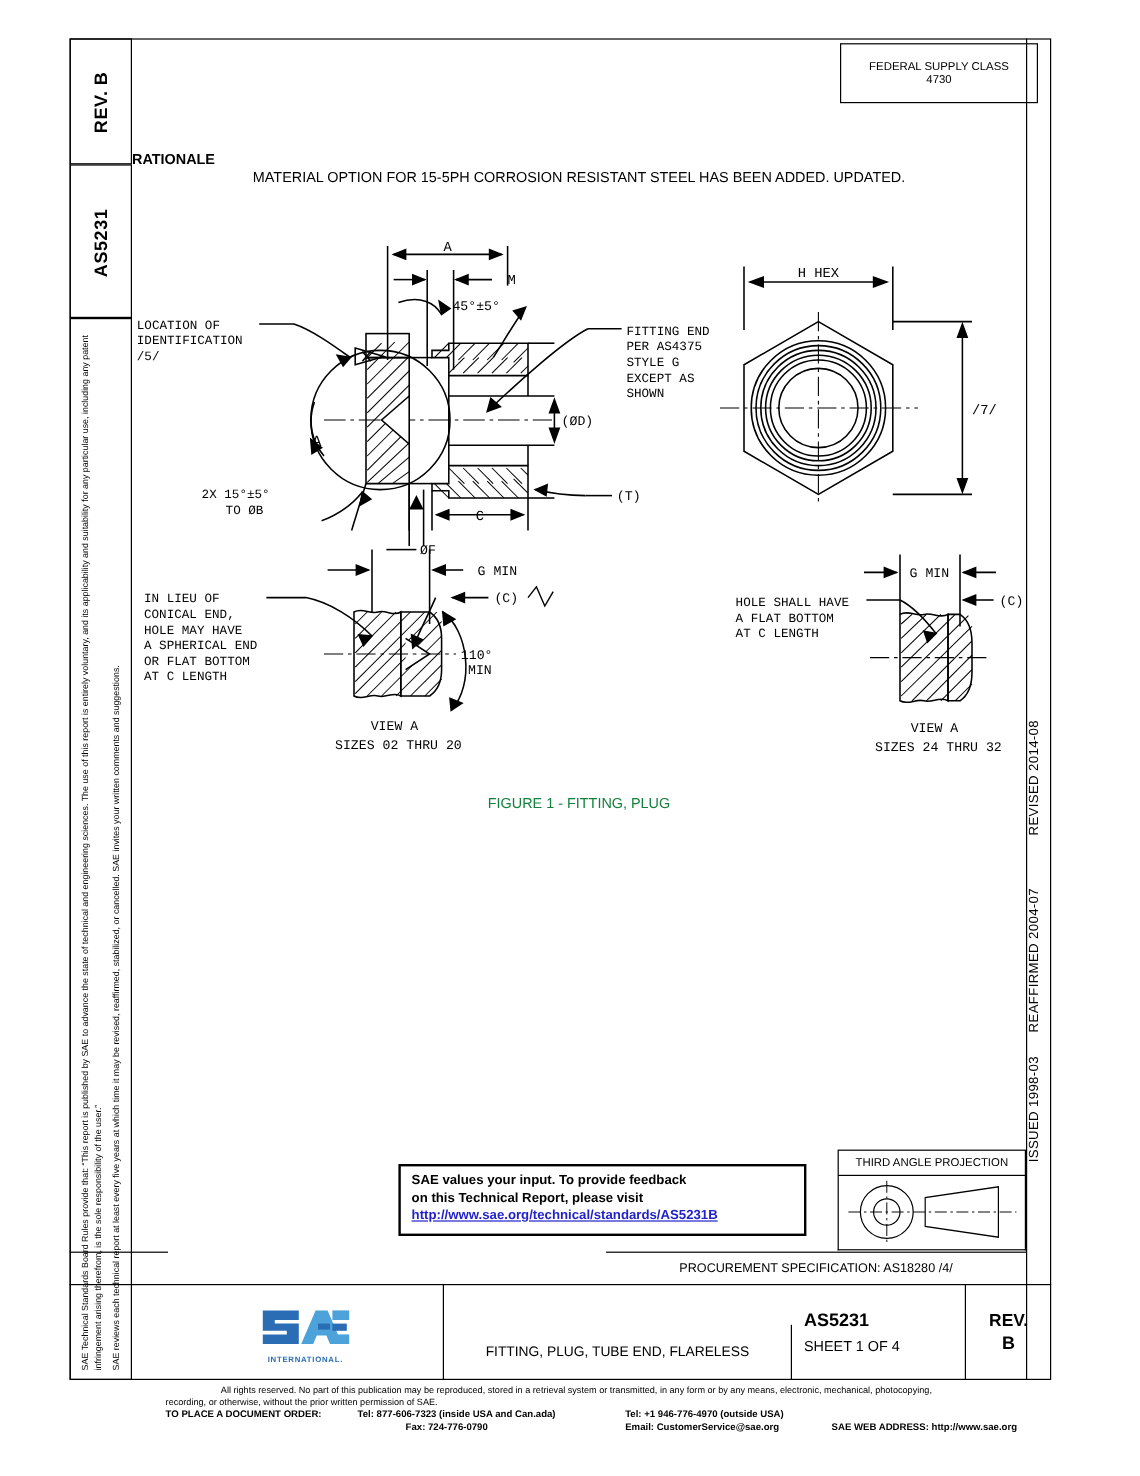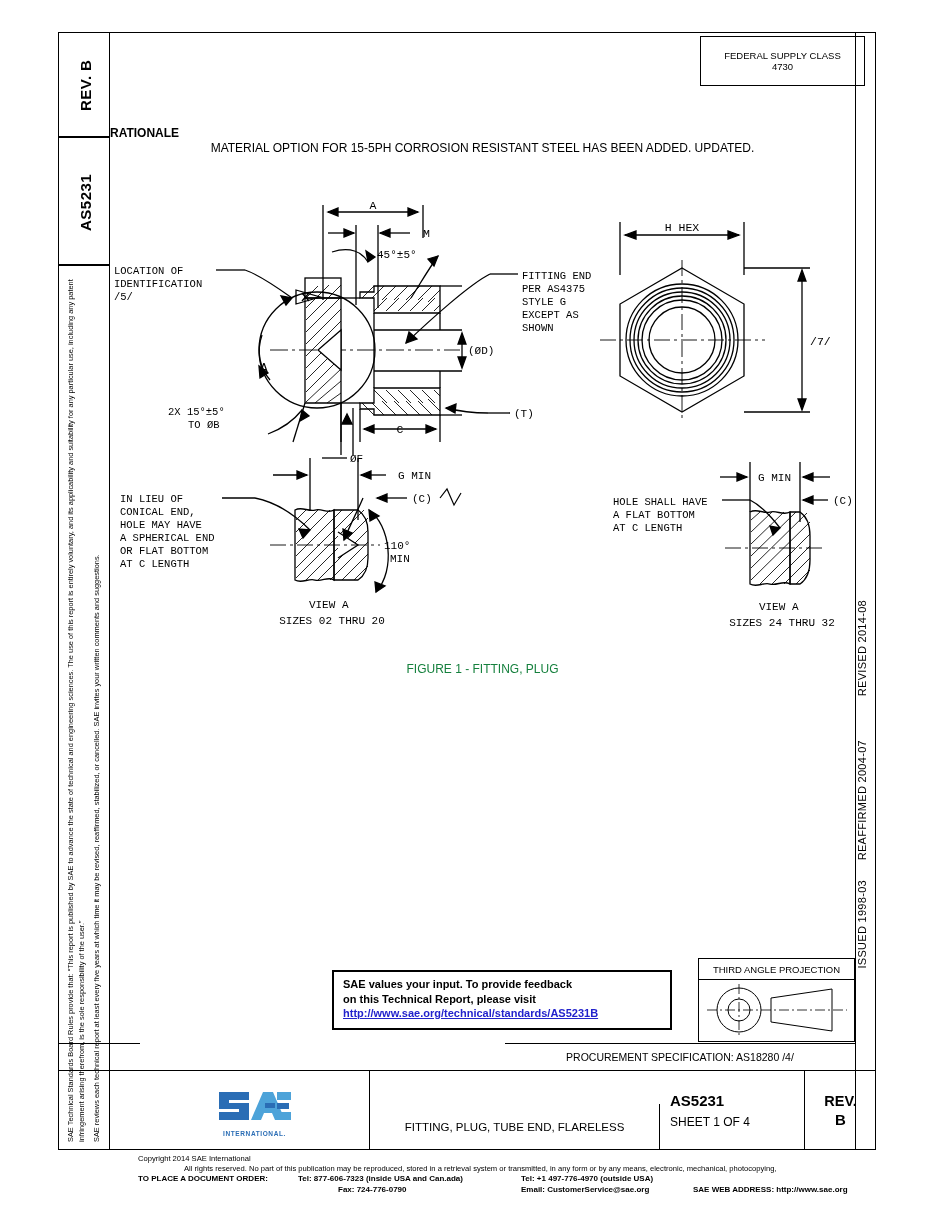--- a/index.html
+++ b/index.html
@@ -392,25 +392,25 @@
     <div style="font-size:15px;font-weight:bold;margin-bottom:6px;">AS5231</div>
     <div style="font-size:12px;">SHEET 1 OF 4</div>
   </div>
 
   <div class="bx ctr" style="left:805px;top:1070px;width:71px;height:80px;flex-direction:column;font-weight:bold;">
     <div style="font-size:14.5px;">REV.</div>
     <div style="font-size:15px;margin-top:2px;">B</div>
   </div>
 
   <div class="bx" style="left:138px;top:1154px;width:740px;height:70px;">
-    <div style="font-size:7.6px;line-height:10px;">Copyright 2014 SAE International</div>
     <div style="font-size:7.6px;line-height:10px;margin-left:46px;">All rights reserved. No part of this publication may be reproduced, stored in a retrieval system or transmitted, in any form or by any means, electronic, mechanical, photocopying,</div>
+    <div style="font-size:7.6px;line-height:10px;">recording, or otherwise, without the prior written permission of SAE.</div>
     <div style="position:relative;height:24px;">
       <span style="position:absolute;left:0;top:0;font-size:8px;font-weight:bold;">TO PLACE A DOCUMENT ORDER:</span>
       <span style="position:absolute;left:160px;top:0;font-size:8px;font-weight:bold;">Tel: 877-606-7323 (inside USA and Can.ada)</span>
-      <span style="position:absolute;left:383px;top:0;font-size:8px;font-weight:bold;">Tel: +1 497-776-4970 (outside USA)</span>
+      <span style="position:absolute;left:383px;top:0;font-size:8px;font-weight:bold;">Tel: +1 946-776-4970 (outside USA)</span>
       <span style="position:absolute;left:200px;top:11px;font-size:8px;font-weight:bold;">Fax: 724-776-0790</span>
       <span style="position:absolute;left:383px;top:11px;font-size:8px;font-weight:bold;">Email: CustomerService@sae.org</span>
       <span style="position:absolute;left:555px;top:11px;font-size:8px;font-weight:bold;">SAE WEB ADDRESS: http://www.sae.org</span>
     </div>
   </div>
 
 </div>
 
 </body></html>

